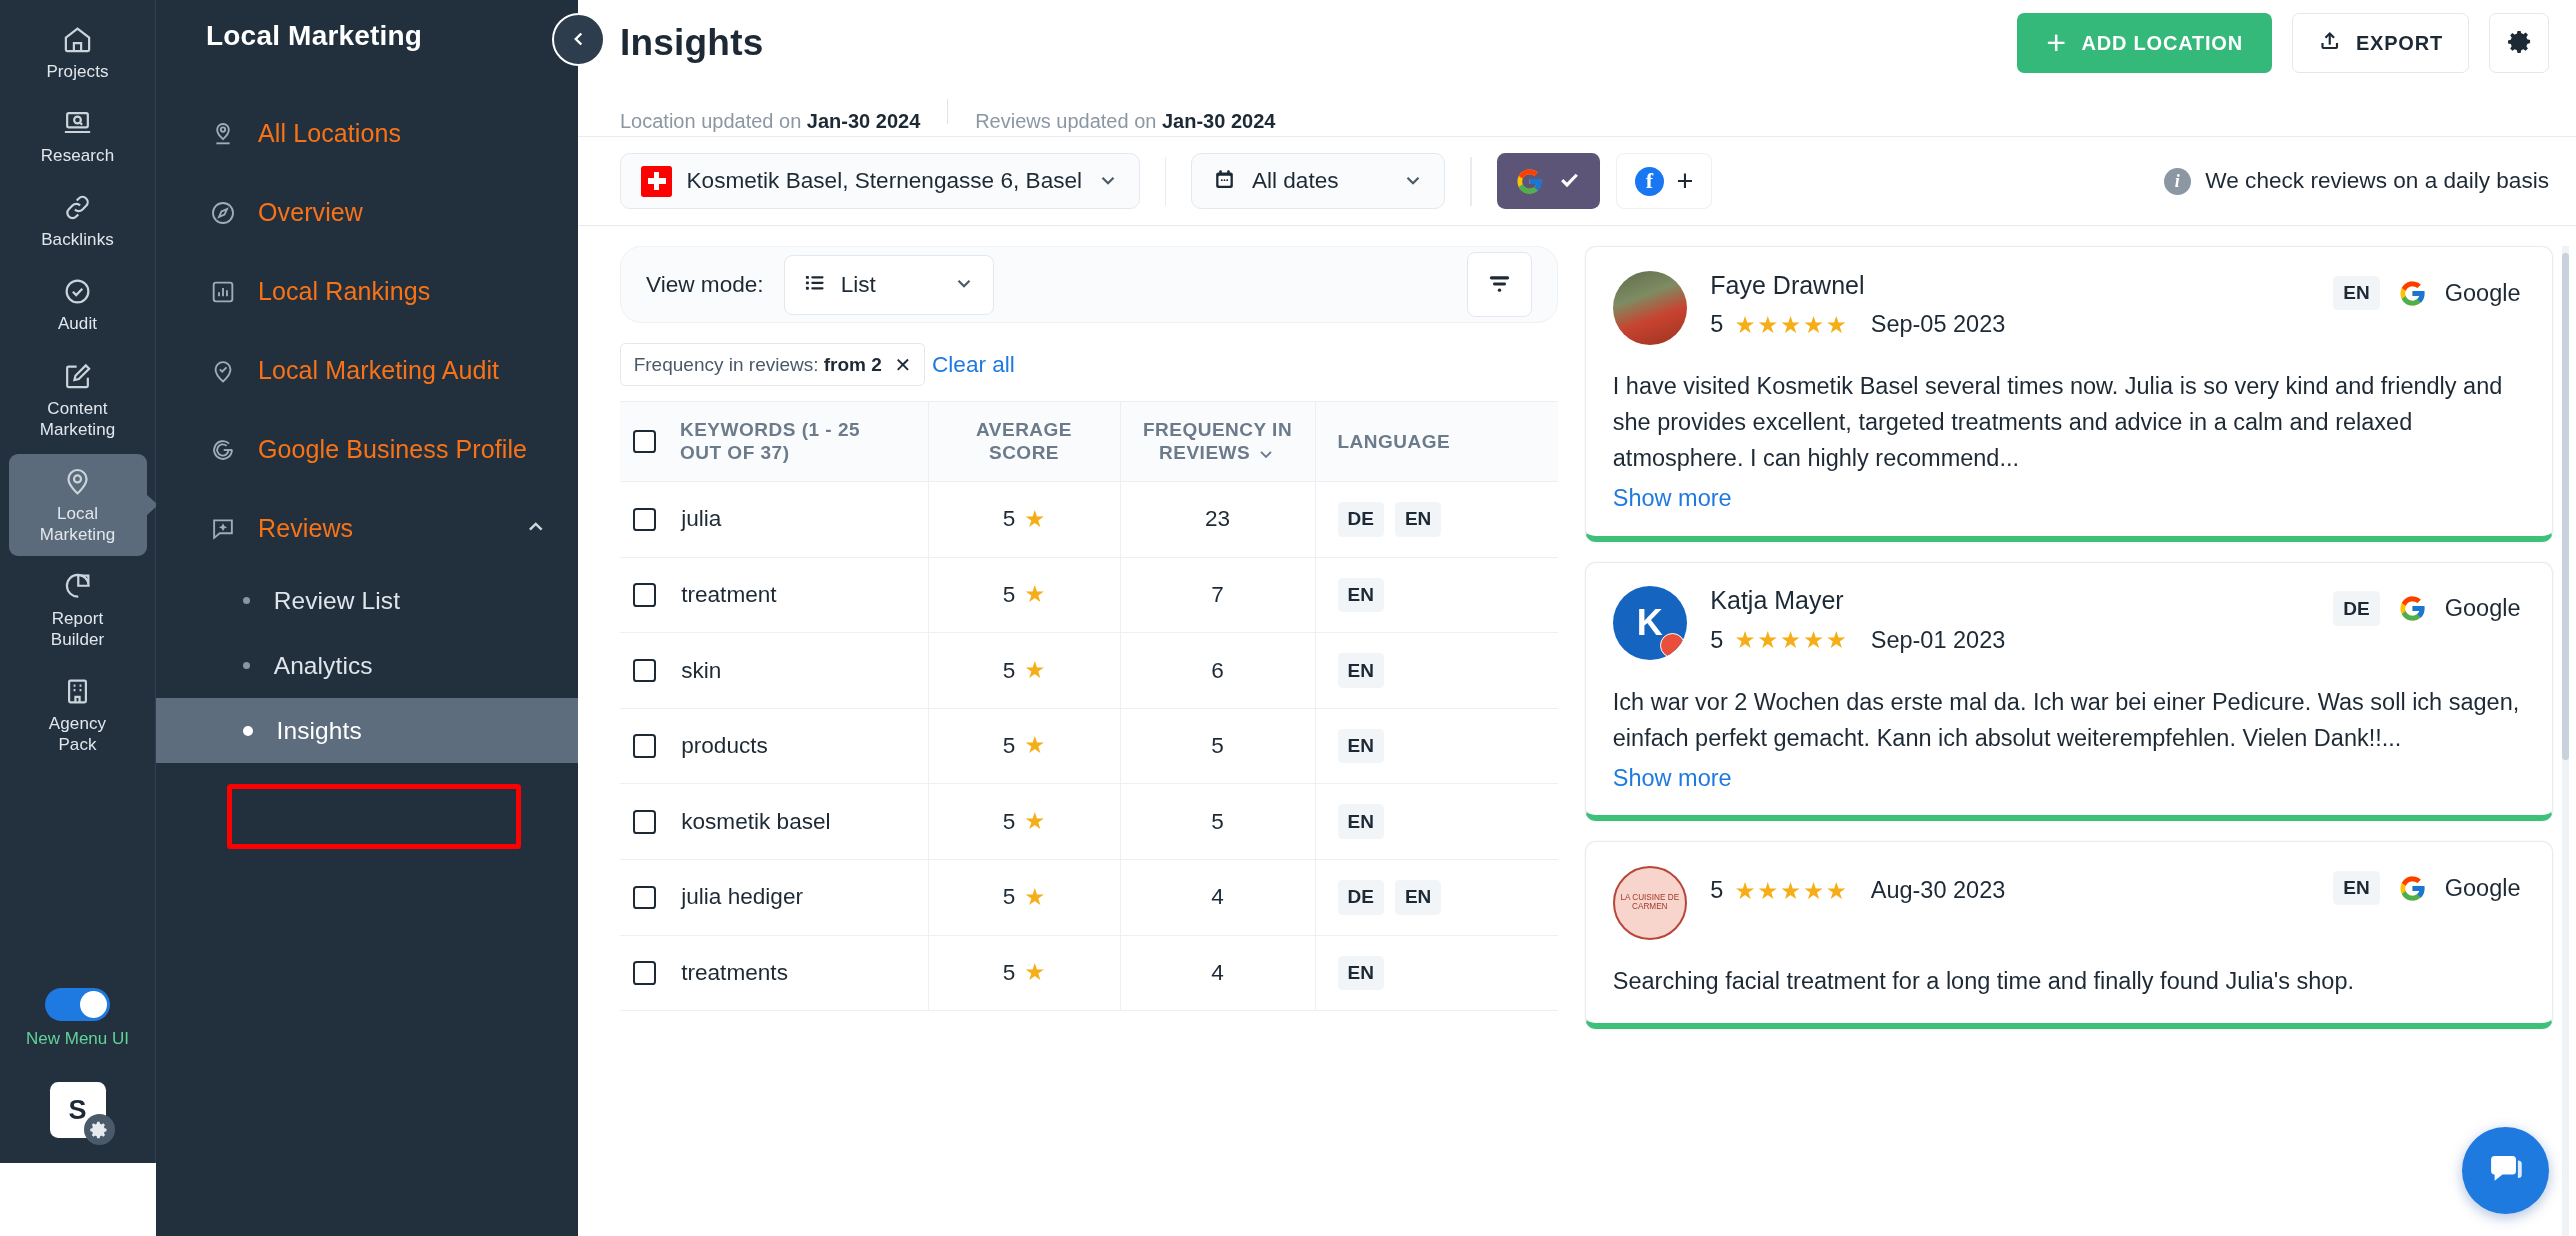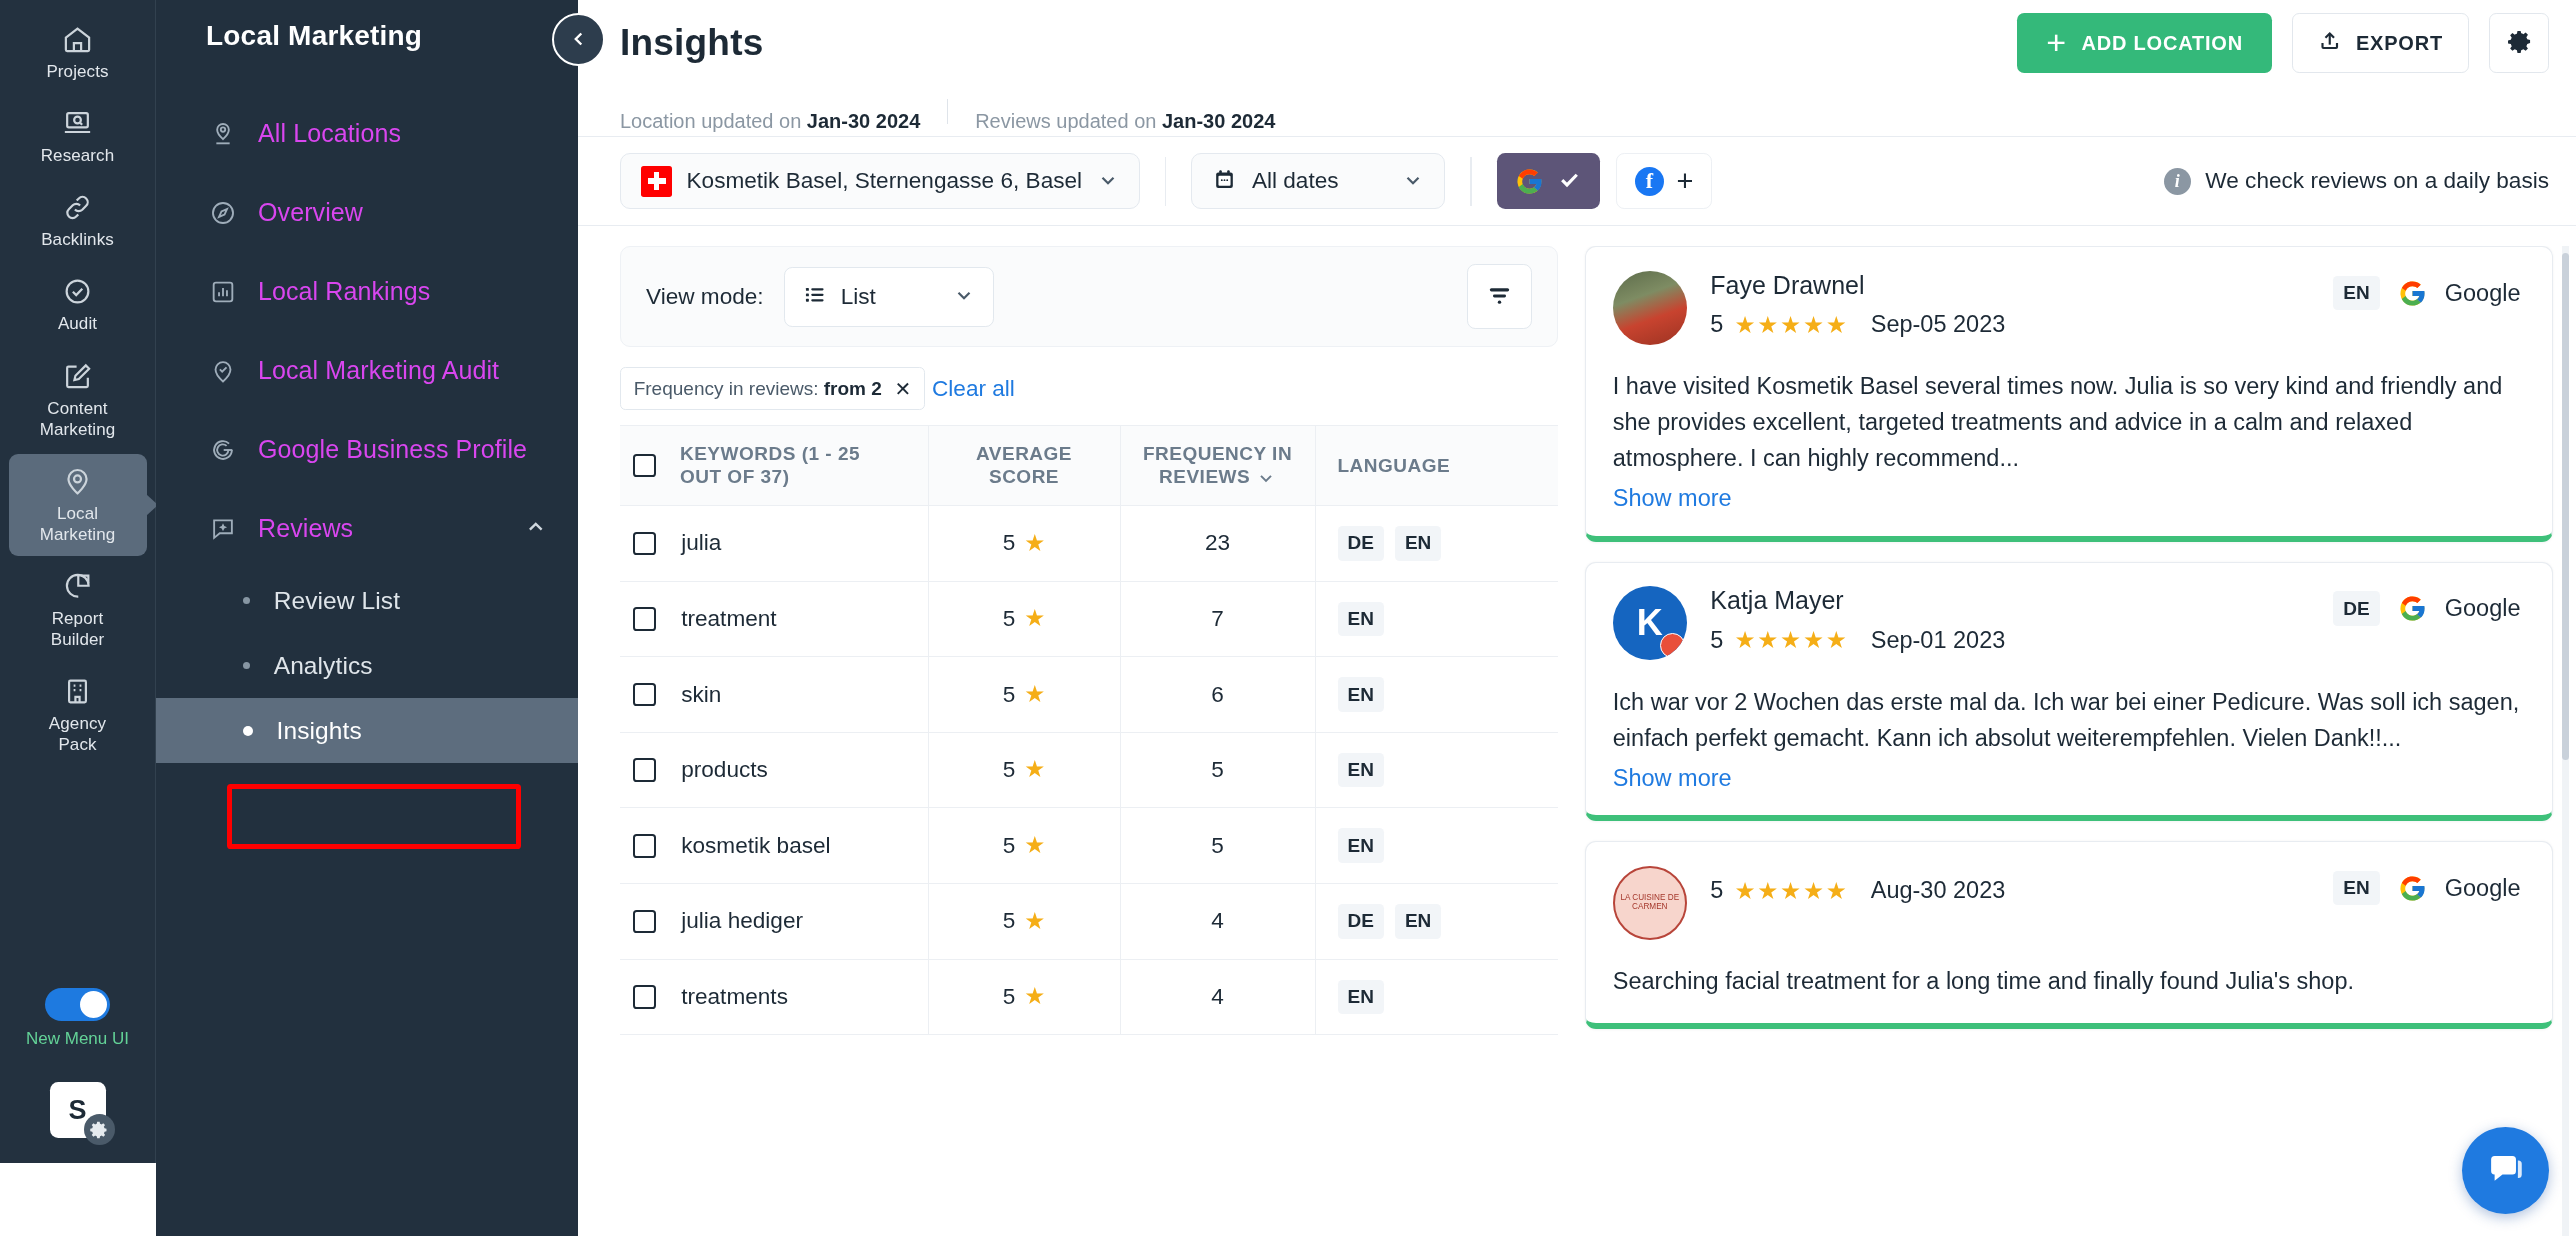--- a/index.html
+++ b/index.html
@@ -69,21 +69,21 @@
     background: #22303e; position: relative;
   }
   .subnav-title {
     font-size: 28px; font-weight: 700; color:#fff;
     padding: 20px 0 0 50px; letter-spacing:0.2px;
   }
   .subnav-list { margin-top: 42px; }
   .subnav-item {
     display: flex; align-items: center; gap: 20px;
     padding: 0 31px 0 51px; height: 79px; cursor: pointer;
-    color: #d946ef;
+    color: #f97316;
   }
   .subnav-item .ico { width: 31px; height: 31px; flex:0 0 31px;
     display:flex; align-items:center; justify-content:center; }
   .subnav-item .ico svg { width: 28px; height:28px; stroke:#9fadba; stroke-width:1.6; fill:none;}
   .subnav-item .txt { font-size: 25px; line-height: 31px; letter-spacing: 0.1px; }
   .subnav-item .caret { margin-left:auto; }
   .subnav-item .caret svg { width:23.5px;height:23.5px; stroke:#cfd7de; stroke-width:2.4; fill:none;}
   .sub-child {
     display:flex; align-items:center; gap: 23.5px;
     height: 65px; padding-left: 87px; cursor:pointer; color:#dfe5ea;
@@ -183,22 +183,22 @@
   }
   .notice .t { font-size: 22.6px; color:#1d2a36; }
 
   
   .content { flex:1 1 auto; display:flex; min-height:0; background:#fff; padding: 20px 0 0 0;}
   .left-panel {
     width: 1005px; flex:0 0 1005px; padding-left: 42px; padding-right: 25px;
     display:flex; flex-direction:column; min-height:0;
   }
   .viewmode-card {
-    background:#fafbfc; border:0.9px solid #eef1f5; border-radius: 10px;
-    height: 101px; display:flex; align-items:center; padding: 0 25px;
+    background:#fafbfc; border:0.9px solid #eef1f5; border-radius: 21px;
+    height: 77px; display:flex; align-items:center; padding: 0 25px;
   }
   .vm-label { font-size: 22.6px; color:#1d2a36; margin-right: 20px; }
   .vm-select {
     height: 60px; min-width: 210px; background:#fff; border:1.8px solid #e2e8ee;
     border-radius: 8.2px; display:flex; align-items:center; gap:14.5px; padding: 0 18px; cursor:pointer;
   }
   .vm-select .listico svg{width:23.5px;height:23.5px;fill:#1d2a36;}
   .vm-select .t{font-size:22.6px;color:#1d2a36;}
   .vm-select .chev{margin-left:auto;}
   .vm-select .chev svg{width:22px;height:22px;stroke:#4a5a69;stroke-width:2.4;fill:none;}

